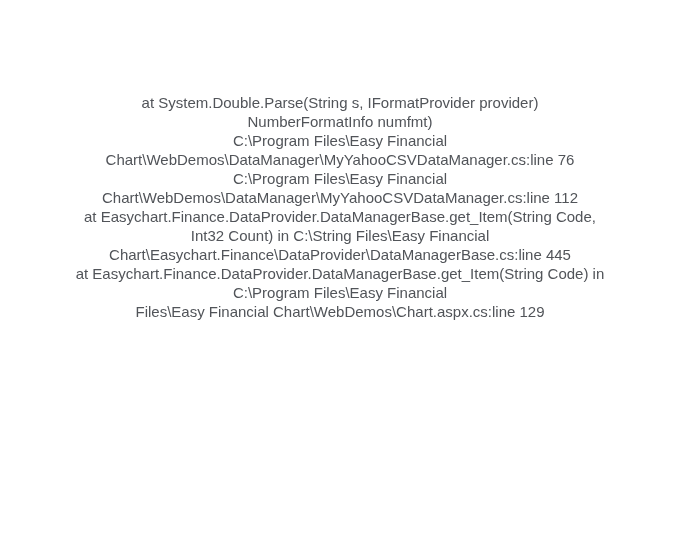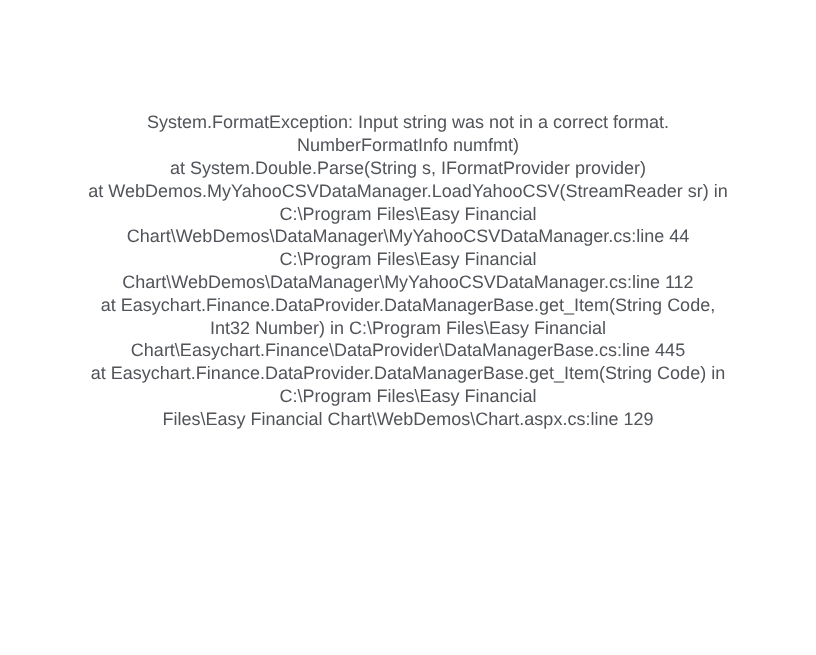--- a/index.html
+++ b/index.html
@@ -28,28 +28,26 @@
   }
   .trace-line {
     white-space: nowrap;
   }
 </style>
 </head>
 <body>
 
 <div class="stage">
   <div class="stack-trace">
-    <div class="trace-line">System.FormatException: Input string was not in a correct format.</div>
+    <div class="trace-line">at System.Double.Parse(String s, IFormatProvider provider)</div>
     <div class="trace-line">NumberFormatInfo numfmt)</div>
-    <div class="trace-line">at System.Double.Parse(String s, IFormatProvider provider)</div>
-    <div class="trace-line">at WebDemos.MyYahooCSVDataManager.LoadYahooCSV(StreamReader sr) in</div>
     <div class="trace-line">C:\Program Files\Easy Financial</div>
-    <div class="trace-line">Chart\WebDemos\DataManager\MyYahooCSVDataManager.cs:line 44</div>
+    <div class="trace-line">Chart\WebDemos\DataManager\MyYahooCSVDataManager.cs:line 76</div>
     <div class="trace-line">C:\Program Files\Easy Financial</div>
     <div class="trace-line">Chart\WebDemos\DataManager\MyYahooCSVDataManager.cs:line 112</div>
     <div class="trace-line">at Easychart.Finance.DataProvider.DataManagerBase.get_Item(String Code,</div>
-    <div class="trace-line">Int32 Number) in C:\Program Files\Easy Financial</div>
+    <div class="trace-line">Int32 Count) in C:\String Files\Easy Financial</div>
     <div class="trace-line">Chart\Easychart.Finance\DataProvider\DataManagerBase.cs:line 445</div>
     <div class="trace-line">at Easychart.Finance.DataProvider.DataManagerBase.get_Item(String Code) in</div>
     <div class="trace-line">C:\Program Files\Easy Financial</div>
     <div class="trace-line">Files\Easy Financial Chart\WebDemos\Chart.aspx.cs:line 129</div>
   </div>
 </div>
 
 </body></html>

